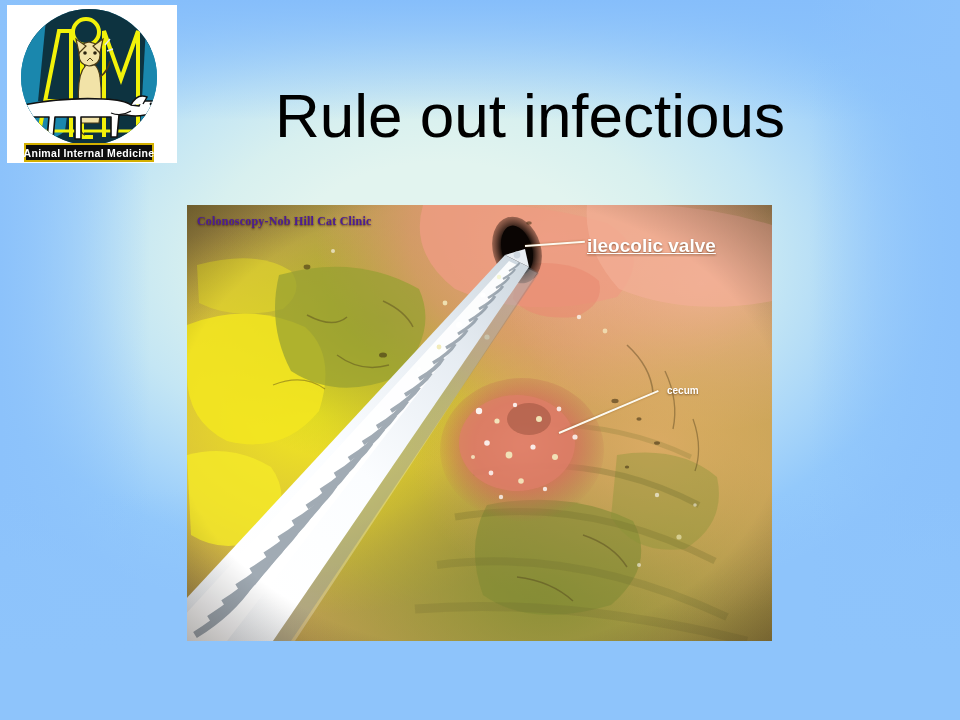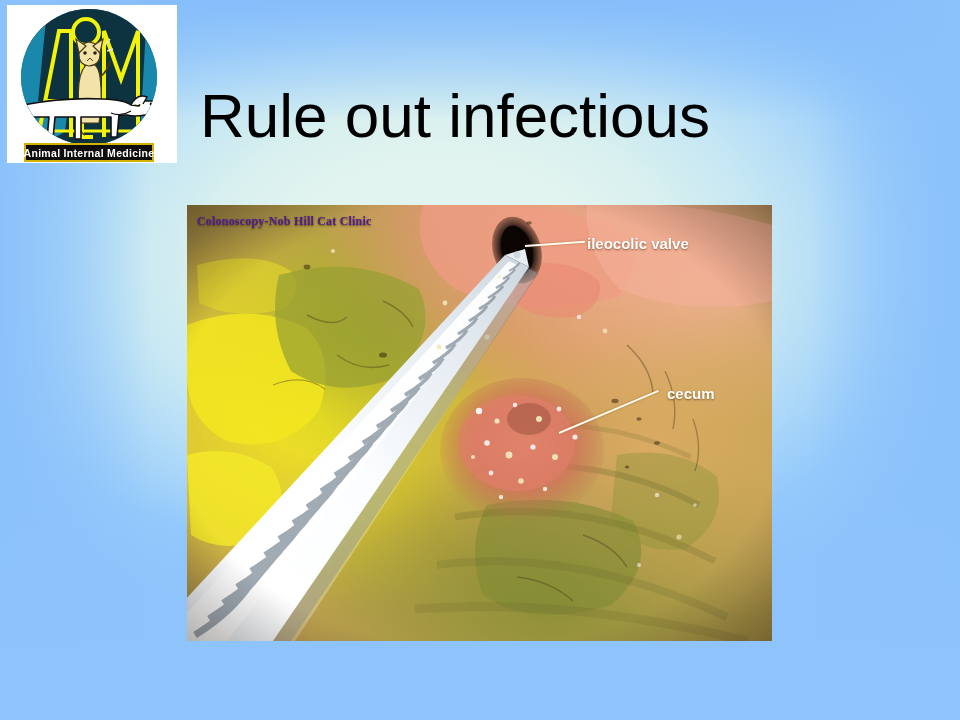--- a/index.html
+++ b/index.html
@@ -72,20 +72,21 @@
     overflow: hidden;
   }
   .logo-svg { display: block; width: 165px; height: 158px; }
 
   
   .slide-title {
     position: absolute;
     left: 200px;
     top: 83px;
     width: 660px;
+    text-align: center;
     font-family: "Liberation Sans", sans-serif;
     font-size: 62px;
     font-weight: 400;
     line-height: 1.05;
     color: #000000;
     letter-spacing: 0px;
     white-space: nowrap;
   }
 
   
@@ -113,22 +114,22 @@
     letter-spacing: 0.2px;
   }
   .anno {
     position: absolute;
     font-family: "Liberation Sans", sans-serif;
     font-weight: bold;
     color: #ffffff;
     white-space: nowrap;
     text-shadow: 0 1px 2px rgba(70,35,0,0.6);
   }
-  .anno-ileocolic { left: 400px; top: 30px; font-size: 15px; }
-  .anno-cecum     { left: 467px; top: 180px; font-size: 15px; padding-left: 13px; }
+  .anno-ileocolic { left: 400px; top: 30px; font-size: 19px; text-decoration: underline; }
+  .anno-cecum     { left: 467px; top: 180px; font-size: 10px; padding-left: 13px; }
 
   .leader {
     position: absolute;
     background: #fdfaf0;
     box-shadow: 0 0 2px rgba(120,70,10,0.55);
     transform-origin: 0 50%;
   }
   .leader-ileocolic {
     left: 338px; top: 40px;
     width: 60px; height: 2px;

